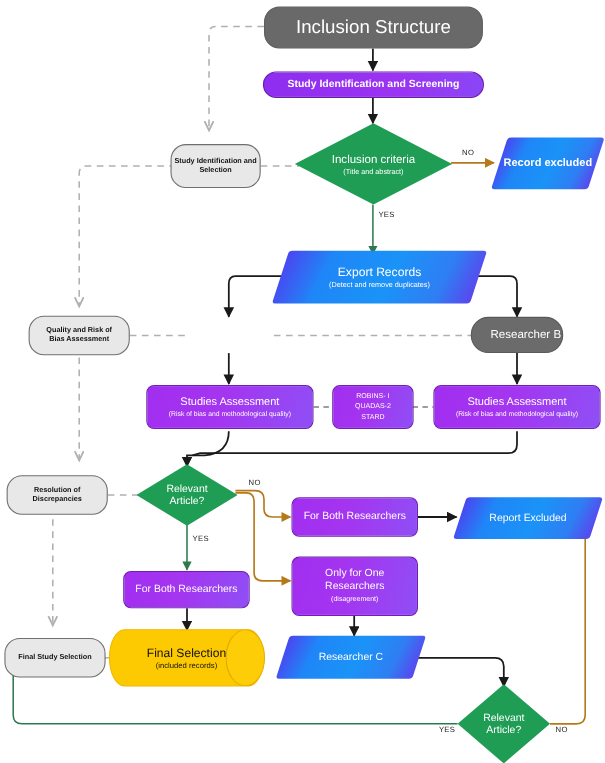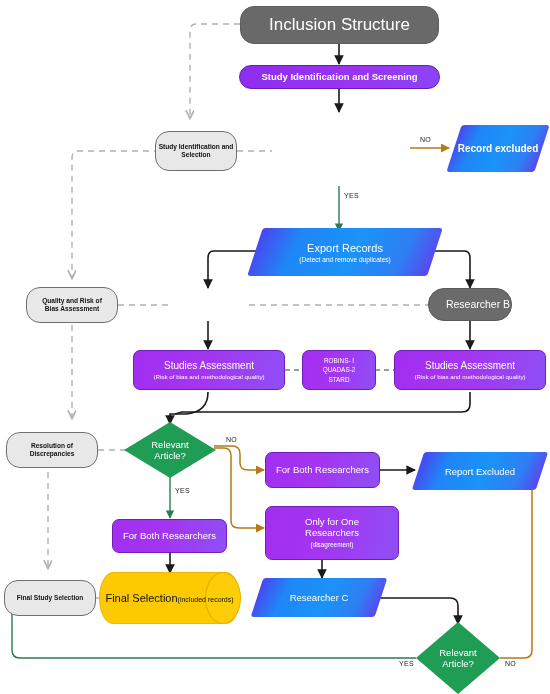--- a/index.html
+++ b/index.html
@@ -38,21 +38,21 @@
   .para .ptext{position:absolute;inset:0;display:flex;flex-direction:column;
       align-items:center;justify-content:center;color:#fff;text-align:center;}
 
   
   .cyl{position:absolute;}
   .cyl .cbody{position:absolute;inset:0;background:#fdc900;border:1.5px solid #f0b800;
       border-radius:14px/50%;}
   .cyl .ccap{position:absolute;right:-1px;top:0;bottom:0;width:34px;
       border:1.5px solid #e8b000;border-left:1.5px solid #e0a800;
       border-radius:50%;background:#fdcd08;}
-  .cyl .ctext{position:absolute;inset:0;display:flex;flex-direction:row;
+  .cyl .ctext{position:absolute;inset:0;display:flex;flex-direction:column;
       align-items:center;justify-content:center;color:#111;text-align:center;}
 
   
   .lbl{position:absolute;font-size:7px;color:#222;letter-spacing:.3px;}
 
   svg.wires{position:absolute;left:0;top:0;width:550px;height:694px;overflow:visible;}
   .w-dark{stroke:#1a1a1a;stroke-width:1.6;fill:none;}
   .w-green{stroke:#2d7a4f;stroke-width:1.4;fill:none;}
   .w-orange{stroke:#b5791a;stroke-width:1.5;fill:none;}
   .w-dash{stroke:#b0b0b0;stroke-width:1.4;fill:none;stroke-dasharray:6 5;}
@@ -137,20 +137,27 @@
   </div>
 
   <div class="node bar-purple" style="left:239px;top:65px;width:201px;height:24px;font-size:9.5px;">
     <div class="t1">Study Identification and Screening</div>
   </div>
 
   <div class="node cap-gray" style="left:155px;top:131px;width:82px;height:40px;font-size:6.6px;">
     <div class="t1" style="white-space:pre-line;">Study Identification and Selection</div>
   </div>
 
+  <div class="diamond" style="left:268px;top:112px;width:143px;height:74px;">
+    <div class="dshape"></div>
+    <div class="dtext">
+      <div class="t1" style="font-size:10.5px;font-weight:normal;">Inclusion criteria</div>
+      <div class="t2" style="font-size:6.6px;margin-top:2px;">(Title and abstract)</div>
+    </div>
+  </div>
 
   <div class="para" style="left:454px;top:125px;width:88px;height:47px;">
     <div class="pshape"></div>
     <div class="ptext">
       <div class="t1" style="font-size:10px;font-weight:bold;line-height:1.35;">Record excluded</div>
     </div>
   </div>
 
   <div class="para" style="left:255px;top:228px;width:180px;height:48px;">
     <div class="pshape"></div>
@@ -203,21 +210,21 @@
     <div class="t1" style="font-size:9.5px;font-weight:normal;">For Both Researchers</div>
   </div>
 
   <div class="para" style="left:418px;top:452px;width:124px;height:38px;">
     <div class="pshape"></div>
     <div class="ptext">
       <div class="t1" style="font-size:9.5px;font-weight:normal;">Report Excluded</div>
     </div>
   </div>
 
-  <div class="node rect-purple" style="left:265px;top:506px;width:134px;height:54px;">
+  <div class="node rect-purple" style="left:265px;top:506px;width:115px;height:54px;">
     <div class="t1" style="font-size:9.5px;font-weight:normal;">Only for One</div>
     <div class="t1" style="font-size:9.5px;font-weight:normal;">Researchers</div>
     <div class="t2" style="font-size:6.4px;margin-top:2px;">(disagreement)</div>
   </div>
 
   <div class="node rect-purple" style="left:112px;top:519px;width:115px;height:34px;">
     <div class="t1" style="font-size:9.5px;font-weight:normal;">For Both Researchers</div>
   </div>
 
   <div class="node cap-gray" style="left:4px;top:580px;width:92px;height:36px;font-size:6.6px;">

